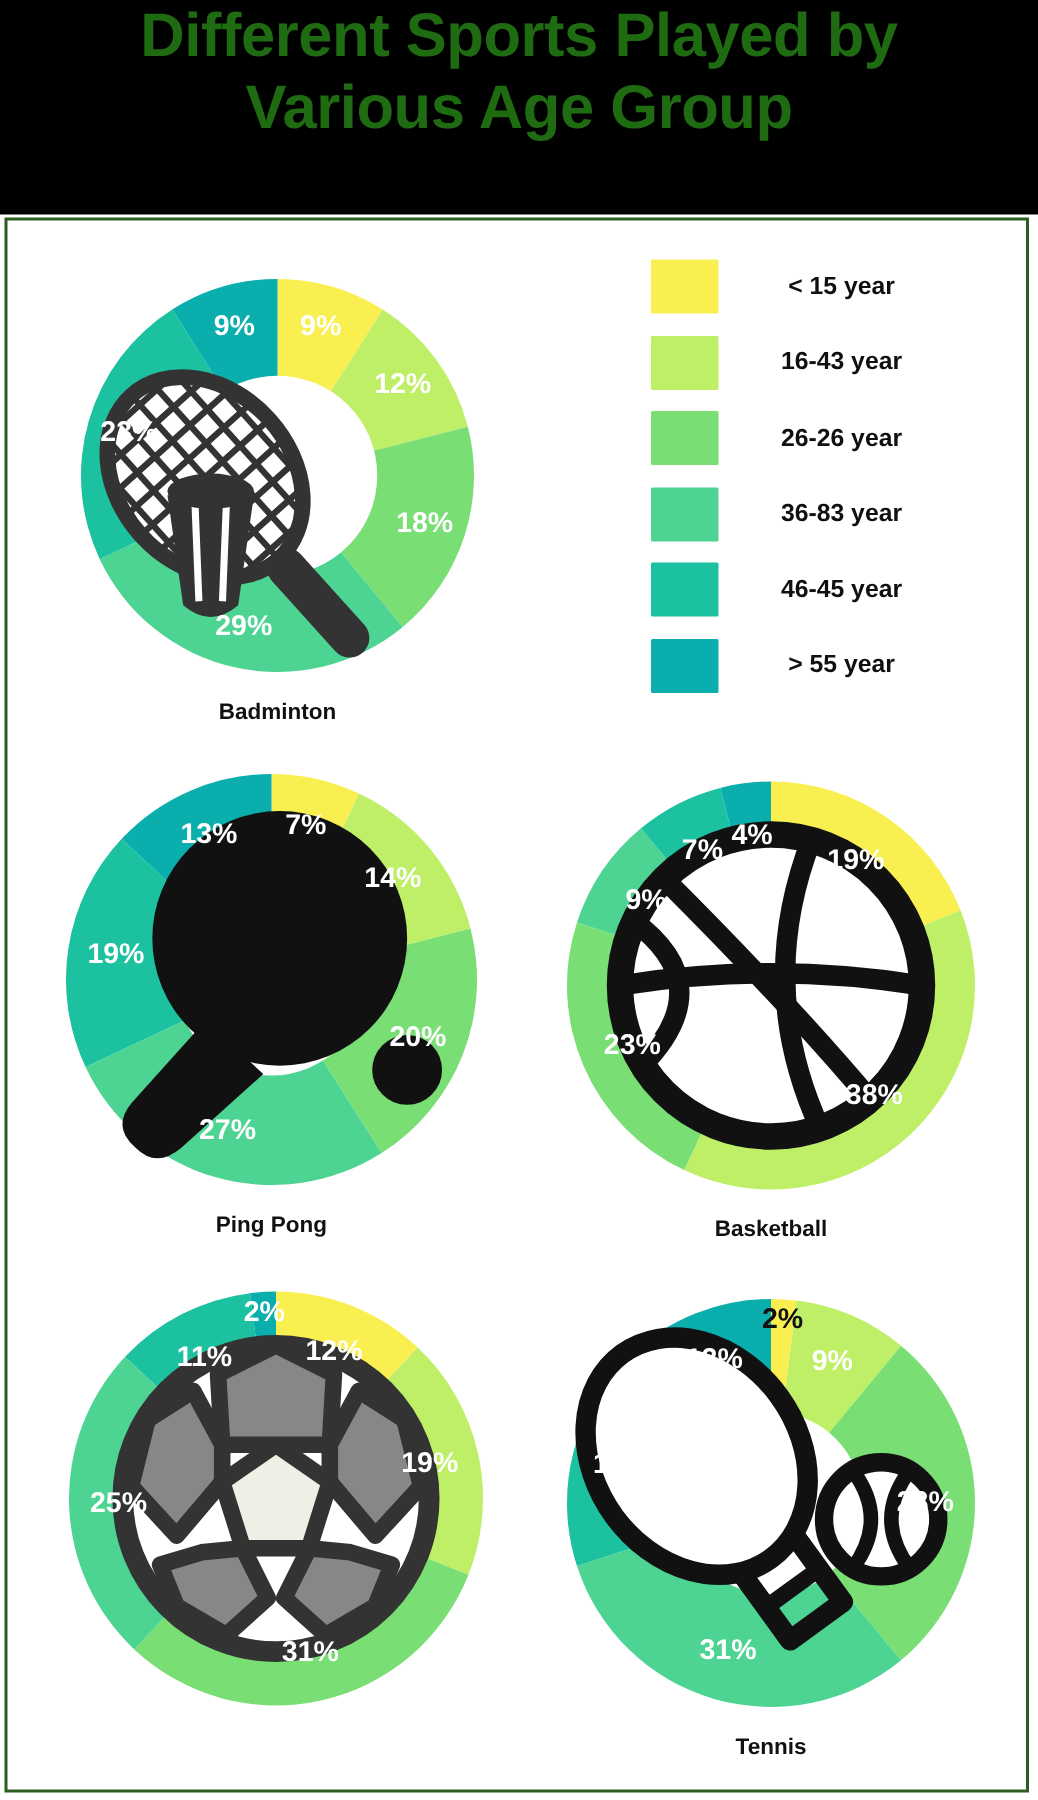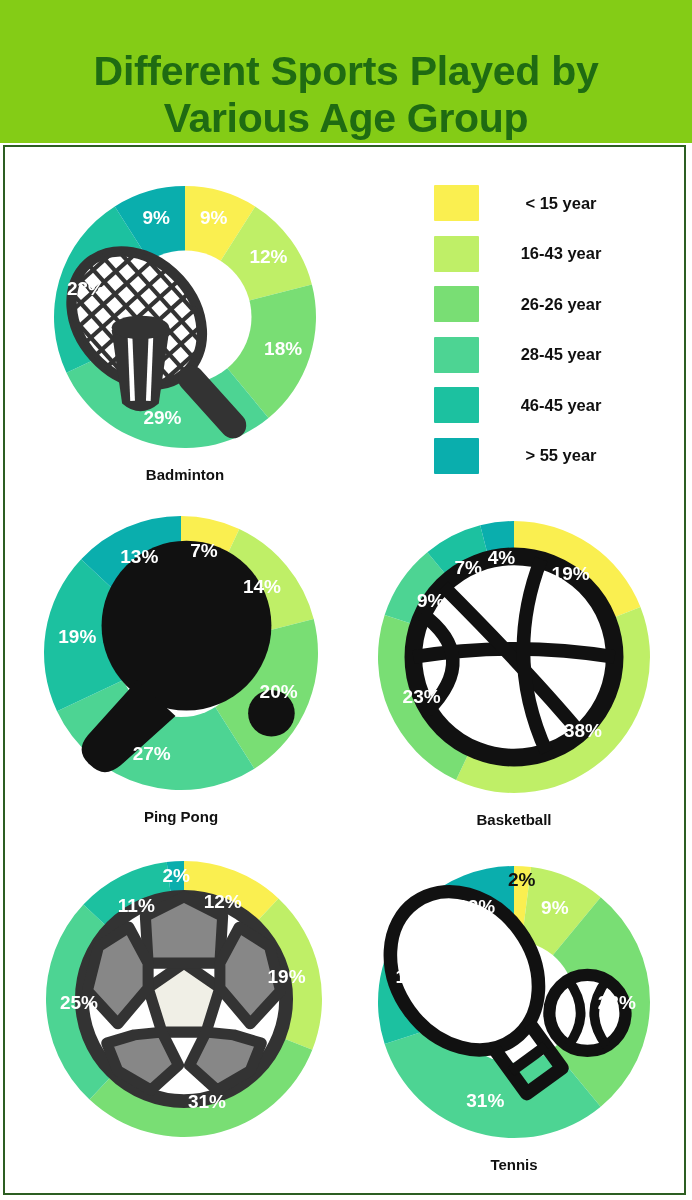--- a/index.html
+++ b/index.html
@@ -8,22 +8,22 @@
     width:692px;height:1200px;
     background:#ffffff;
     font-family:"Liberation Sans","DejaVu Sans",sans-serif;
     overflow:hidden;
   }
   .poster{position:relative;width:692px;height:1200px;background:#ffffff;}
 
   
   .header{
     position:absolute;left:0;top:0;width:692px;height:143px;
-    background:#84cc16;
-    display:flex;align-items:flex-end;justify-content:center;
+    background:#000000;
+    display:flex;align-items:flex-start;justify-content:center;
   }
   .header h1{
     margin:0;padding:0 28px;
     font-size:41px;line-height:1.16;
     font-weight:bold;
     color:#1f6b12;
     text-align:center;
     letter-spacing:-0.3px;
   }
 
@@ -31,21 +31,21 @@
   .body-frame{
     position:absolute;left:3px;top:145px;
     width:683px;height:1050px;
     background:#ffffff;
     border:2px solid #2c5e22;
     box-sizing:border-box;
   }
 
   
   .legend{
-    position:absolute;left:434px;top:178px;
+    position:absolute;left:434px;top:166px;
     width:215px;
   }
   .legend-row{
     display:flex;align-items:center;
     height:50.5px;
   }
   .legend-swatch{
     width:45px;height:36px;flex:0 0 45px;
     border-radius:1px;
   }
@@ -100,21 +100,21 @@
       <div class="legend-row">
         <div class="legend-swatch" style="background: rgb(191, 239, 103);"></div>
         <div class="legend-label">16-43 year</div>
       </div>
       <div class="legend-row">
         <div class="legend-swatch" style="background: rgb(121, 222, 116);"></div>
         <div class="legend-label">26-26 year</div>
       </div>
       <div class="legend-row">
         <div class="legend-swatch" style="background: rgb(77, 212, 147);"></div>
-        <div class="legend-label">28-45 year</div>
+        <div class="legend-label">36-83 year</div>
       </div>
       <div class="legend-row">
         <div class="legend-swatch" style="background: rgb(28, 193, 160);"></div>
         <div class="legend-label">46-45 year</div>
       </div>
       <div class="legend-row">
         <div class="legend-swatch" style="background: rgb(10, 174, 173);"></div>
         <div class="legend-label">&gt; 55 year</div>
       </div>
     </div>

